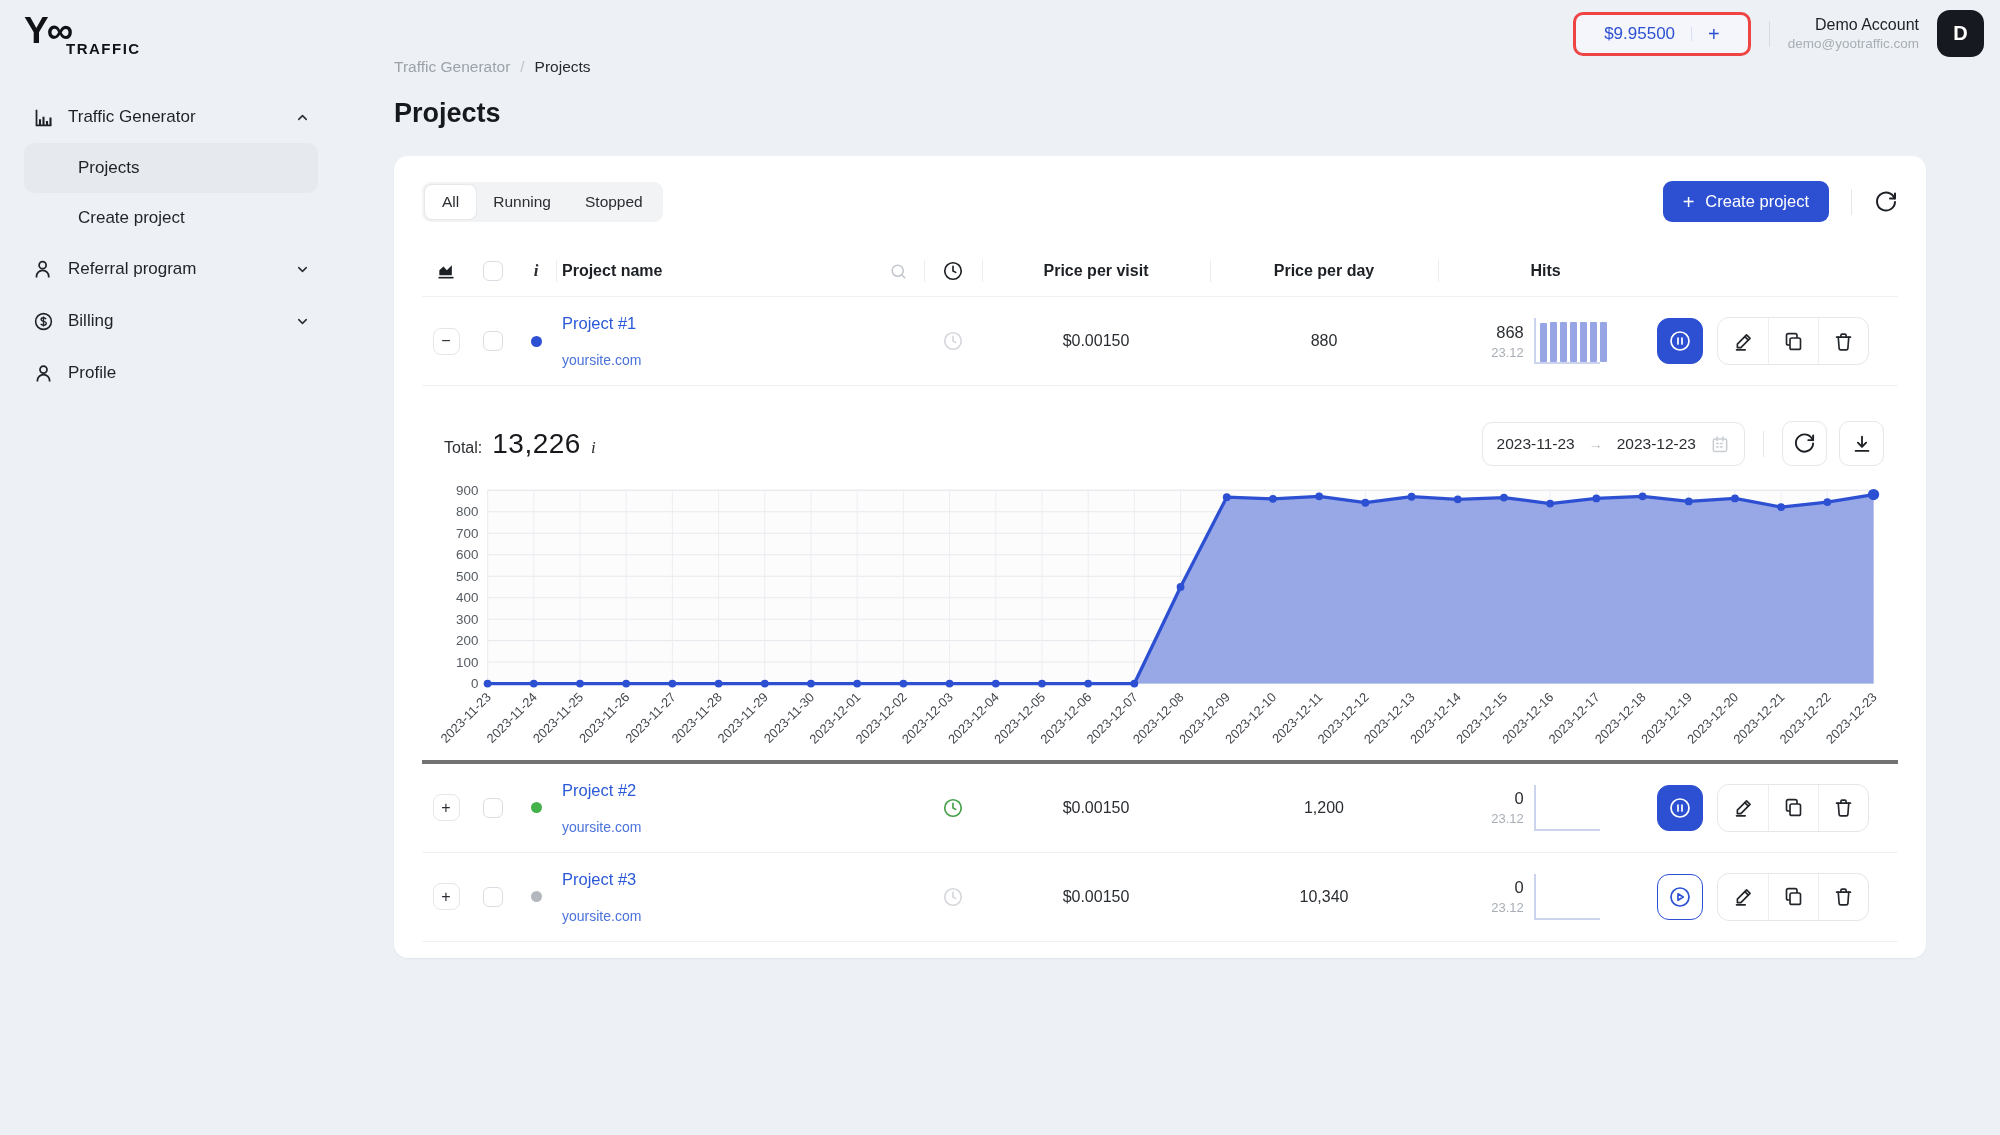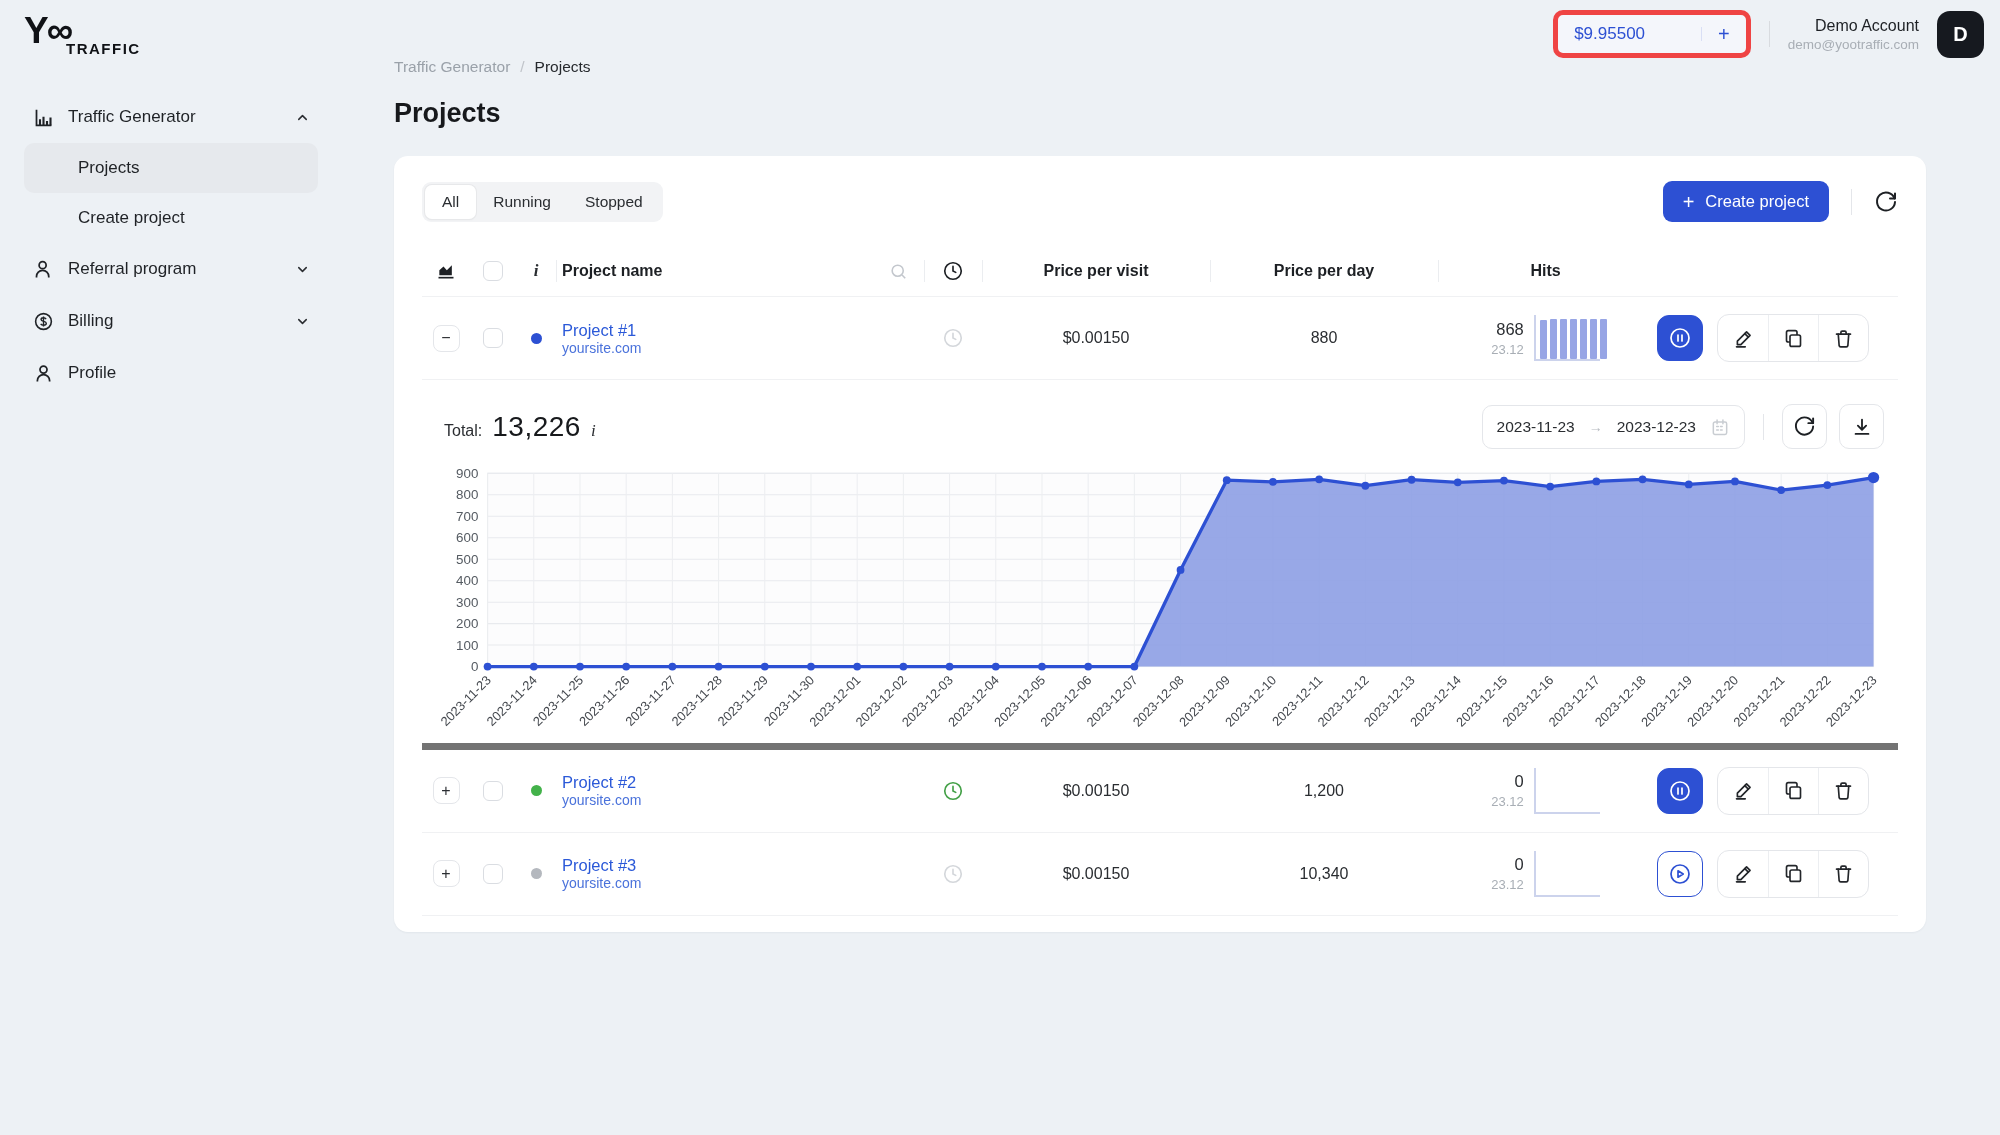--- a/index.html
+++ b/index.html
@@ -18,21 +18,21 @@
   .logo{margin-bottom:34px;cursor:pointer;}
   .logo-word{font-size:37px;font-weight:800;letter-spacing:-2px;color:#101216;line-height:1;}
   .logo-sub{font-size:15px;font-weight:800;letter-spacing:1.5px;color:#101216;margin:-9px 0 0 42px;}
   .nav-item{display:flex;align-items:center;gap:14px;padding:15px 8px;font-size:17px;color:#1f2226;cursor:pointer;}
   .nav-item .nicon{width:22px;height:22px;flex:0 0 22px;display:flex;align-items:center;justify-content:center;}
   .nav-item .chev{margin-left:auto;}
   .nav-sub{display:block;padding:15px 8px 15px 54px;font-size:17px;color:#1f2226;cursor:pointer;border-radius:10px;}
   .nav-sub.active{background:#e6e9ed;}
   
   .topbar{position:absolute;top:10px;right:16px;display:flex;align-items:center;gap:18px;}
-  .balance{display:flex;align-items:center;border:5px solid #ef4444;border-radius:10px;padding:9px 0;color:#2d50d3;font-size:17px;cursor:pointer;background:#f4f6fb;gap:40px;}
+  .balance{display:flex;align-items:center;border:3px solid #ef4444;border-radius:10px;padding:9px 12px;color:#2d50d3;font-size:17px;cursor:pointer;background:#f4f6fb;}
   .balance .amt{padding:0 16px;}
   .balance .plus{padding:0 16px;border-left:1px solid #d9dff5;font-size:20px;line-height:14px;}
   .topdiv{width:1px;height:26px;background:#d8dbdf;}
   .account{text-align:right;cursor:pointer;}
   .account .aname{font-size:16px;color:#1d2024;}
   .account .aemail{font-size:13.5px;color:#a8aeb5;margin-top:2px;}
   .avatar{width:47px;height:47px;border-radius:13px;background:#16191f;color:#fff;font-size:20px;font-weight:700;display:flex;align-items:center;justify-content:center;cursor:pointer;}
   
   .main{position:absolute;left:394px;top:58px;width:1532px;}
   .breadcrumb{font-size:15.5px;display:flex;gap:10px;}
@@ -58,37 +58,37 @@
   .thead .hc.left{justify-content:flex-start;}
   .thead .hsep::before{content:"";position:absolute;left:0;top:50%;transform:translateY(-50%);width:1px;height:22px;background:#ebedf0;}
   .hname{flex:1;display:flex;align-items:center;justify-content:space-between;padding:0 16px 0 6px;}
   .trow{padding:17px 0;border-bottom:1px solid #f0f1f3;}
   .cc{display:flex;justify-content:center;align-items:center;}
   .expand-btn{width:27px;height:27px;border:1px solid #e4e6ea;border-radius:8px;background:#fff;color:#2a2d31;font-size:16px;display:flex;align-items:center;justify-content:center;cursor:pointer;}
   .checkbox{width:20px;height:20px;border:1.5px solid #dadde2;border-radius:6px;background:#fff;cursor:pointer;}
   .dot{width:11px;height:11px;border-radius:50%;}
   .pcell{padding-left:6px;}
   .pname{font-size:16.5px;color:#2b59d8;cursor:pointer;}
-  .pdomain{font-size:14px;color:#4a72db;margin-top:0;cursor:pointer;}
+  .pdomain{font-size:14px;color:#4a72db;margin-top:19px;cursor:pointer;}
   .num{font-size:16px;color:#2a2d31;text-align:center;}
   .hits-cell{display:flex;align-items:center;justify-content:center;gap:10px;}
   .hits-num{text-align:right;}
   .hits-num .hv{font-size:16.5px;color:#2a2d31;}
   .hits-num .hd{font-size:13px;color:#a8aeb5;margin-top:3px;}
   .spark{width:66px;height:46px;border-left:2px solid #ccd3ec;border-bottom:2px solid #ccd3ec;display:flex;align-items:flex-end;gap:3px;padding:2px 2px 0 4px;}
   .spark i{flex:0 0 7px;background:#97a5e5;border-radius:1px;display:block;}
   .actions{display:flex;align-items:center;gap:14px;justify-content:flex-start;padding-left:4px;}
   .act-main{width:46px;height:46px;border-radius:12px;display:flex;align-items:center;justify-content:center;cursor:pointer;border:1.5px solid #2d50d3;}
   .act-main.filled{background:#2d50d3;}
   .act-main.outline{background:#fff;}
   .act-group{display:flex;border:1px solid #e4e6ea;border-radius:12px;overflow:hidden;background:#fff;}
   .act-group .ag{width:50px;height:46px;display:flex;align-items:center;justify-content:center;cursor:pointer;}
   .act-group .ag + .ag{border-left:1px solid #eceef1;}
   
-  .expanded{padding:24px 6px 4px;border-bottom:7px solid #737373;}
+  .expanded{padding:35px 6px 4px;border-bottom:4px solid #737373;}
   .total-row{display:flex;align-items:center;justify-content:space-between;padding:0 8px 0 16px;}
   .total-left{display:flex;align-items:baseline;gap:10px;}
   .total-label{font-size:16px;color:#2a2d31;}
   .total-value{font-size:28px;color:#17191c;letter-spacing:.5px;}
   .info-i{font-family:"Liberation Serif",serif;font-style:italic;font-size:17px;color:#2a2d31;}
   .range-right{display:flex;align-items:center;}
   .daterange{display:flex;align-items:center;gap:14px;border:1px solid #e4e6ea;border-radius:10px;padding:11px 14px;font-size:15.5px;color:#2a2d31;cursor:pointer;background:#fff;}
   .daterange .arr{color:#b6bac0;font-size:14px;}
   .rr-div{width:1px;height:26px;background:#e4e6ea;margin:0 18px;}
   .sq-btn{width:45px;height:45px;border:1px solid #e4e6ea;border-radius:10px;background:#fff;display:flex;align-items:center;justify-content:center;cursor:pointer;}

